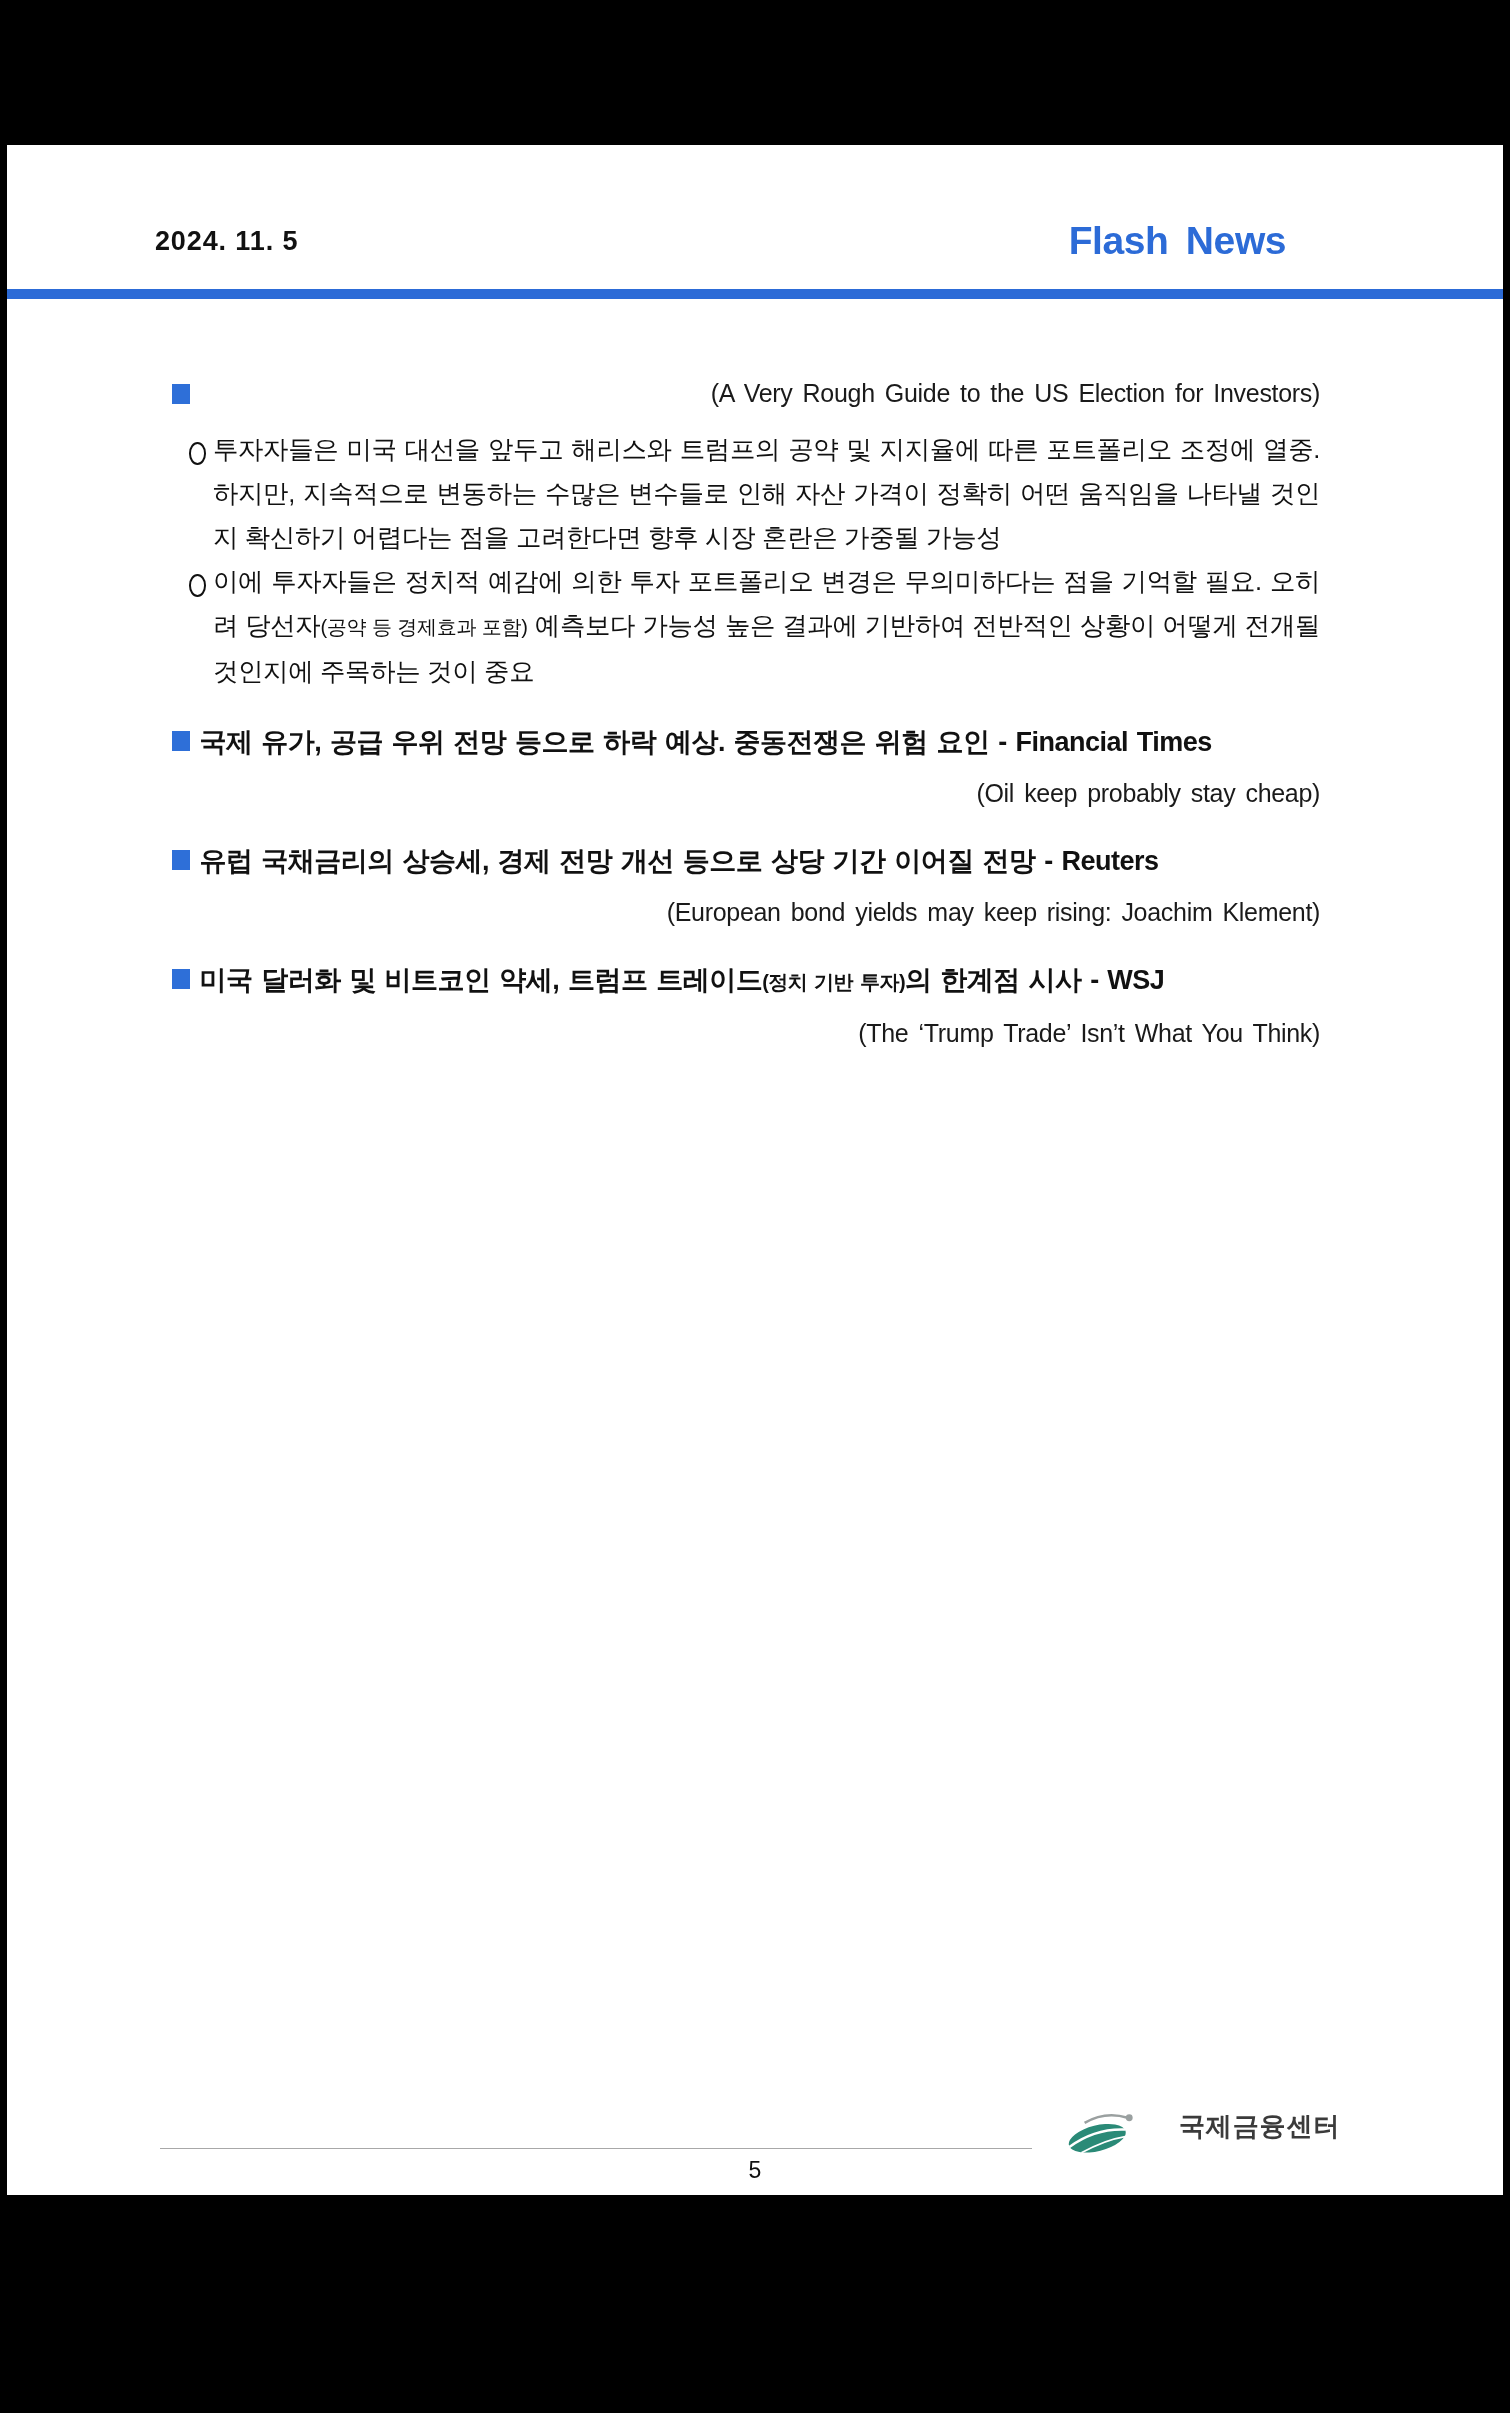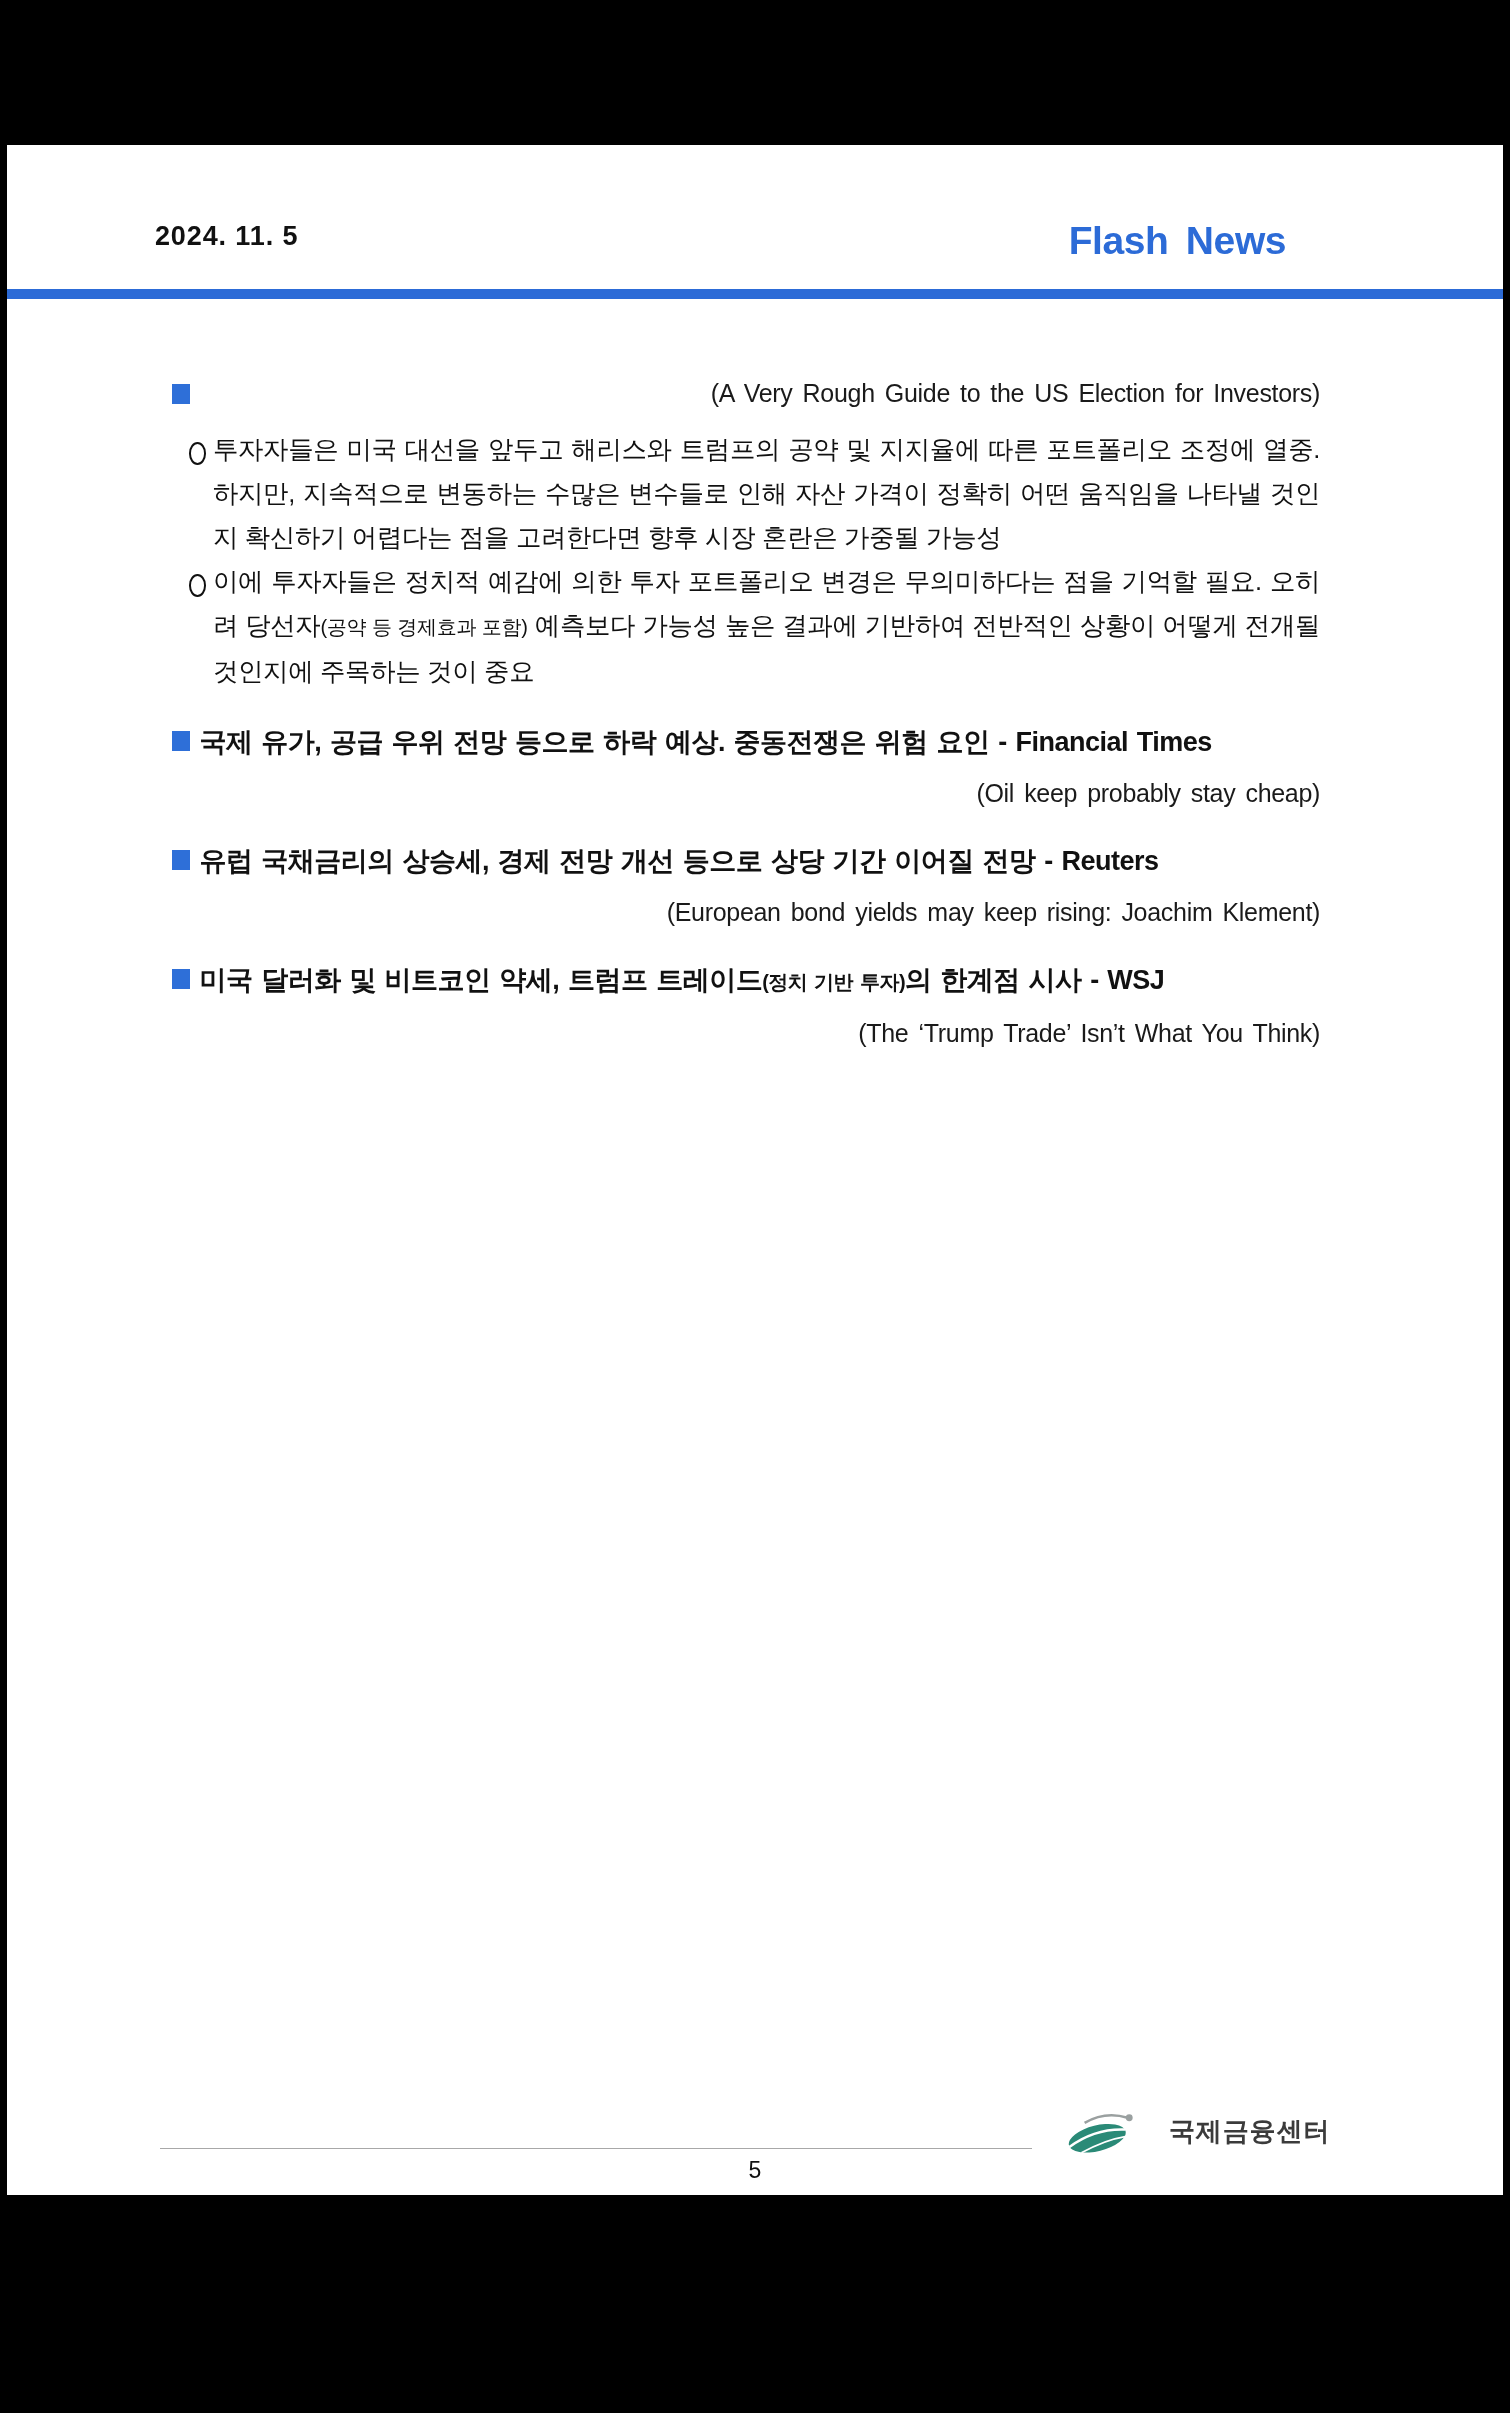--- a/index.html
+++ b/index.html
@@ -12,21 +12,21 @@
   }
   .page {
     position: absolute;
     left: 6.9px; right: 6.9px; top: 145px; height: 2050px;
     background: #ffffff;
   }
   
   .header {
     position: absolute;
     top: 76px; left: 148px; right: 217px;
-    display: flex; justify-content: space-between; align-items: flex-start;
+    display: flex; justify-content: space-between; align-items: center;
   }
   .date {
     font-size: 27px; font-weight: 700; color: #111;
     letter-spacing: 0.9px;
   }
   .title {
     font-size: 39px; font-weight: 700; color: #2c6bd7;
     letter-spacing: -0.4px; line-height: 40px;
     word-spacing: 6.9px;
   }
@@ -67,21 +67,21 @@
     box-sizing: border-box;
   }
   .small { font-size: 20px; margin-top: 28px; }
   
   .footer-line {
     position: absolute; top: 2003px; left: 153px; width: 872px; height: 0;
     border-top: 1.7px solid #a8a8a8;
   }
   .logo {
     position: absolute; top: 1964px; left: 1045px;
-    display: flex; align-items: center; gap: 14px;
+    display: flex; align-items: flex-start; gap: 24px;
   }
   .logo-text {
     font-size: 26px; font-weight: 700; color: #3b3b3b; letter-spacing: 0.9px;
   }
   .pagenum {
     position: absolute; top: 2012px; left: 0; right: 0;
     text-align: center; font-size: 23px; color: #111;
   }
 </style>
 </head>

